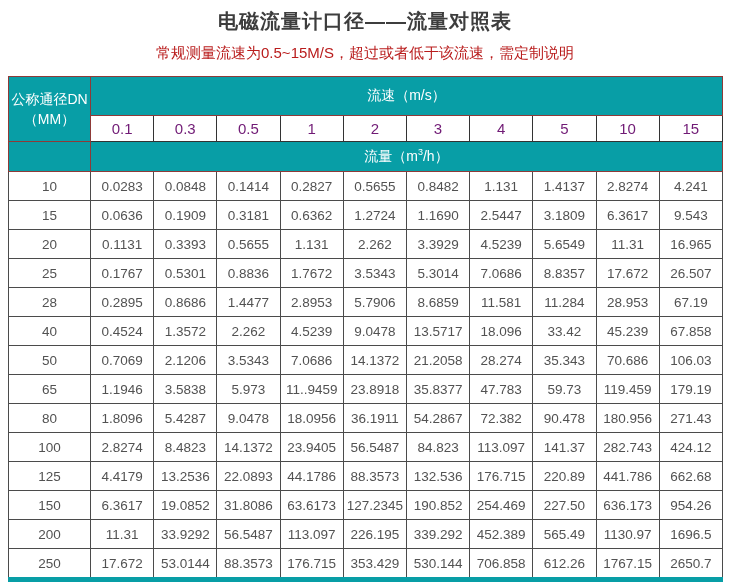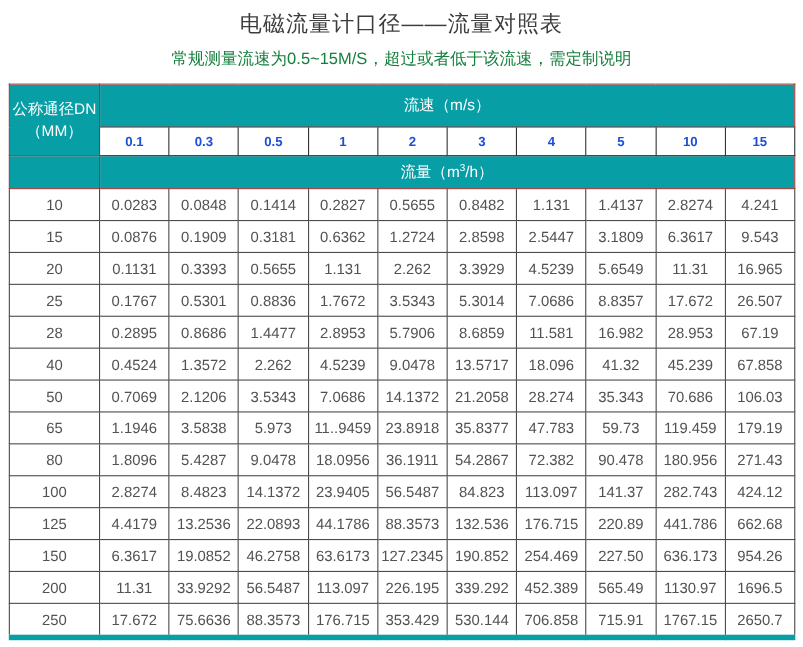--- a/index.html
+++ b/index.html
@@ -7,42 +7,42 @@
     --maroon:#8E3A38;
     --cell-border:#4B4B4B;
     --data-text:#525252;
   }
   html,body{margin:0;padding:0;background:#fff;}
   body{
     width:730px;height:588px;overflow:hidden;
     font-family:"Liberation Sans","DejaVu Sans",sans-serif;
   }
   .title{
-    text-align:center;font-size:20px;font-weight:normal;color:#3D3D3D;
+    text-align:center;font-size:20px;font-weight:bold;color:#3D3D3D;
     margin:8px 0 9px 0;letter-spacing:1px;
   }
   .subtitle{
-    text-align:center;font-size:15px;color:#15803d;margin:0 0 13px 0;
+    text-align:center;font-size:15px;color:#b91c1c;margin:0 0 13px 0;
   }
   table.flow-table{
     border-collapse:collapse;table-layout:fixed;
     width:714px;margin:12px 8px;
     border-bottom:5px solid var(--teal);
   }
   th,td{padding:0;text-align:center;vertical-align:middle;overflow:hidden;white-space:nowrap;}
   .teal-cell{
     background:var(--teal);color:#FFFFFF;font-weight:normal;
     border:1px solid var(--maroon);font-size:14px;
   }
   .dn-head{line-height:1.45;}
   .band-velocity{height:38px;}
   .band-flow{height:29px;}
   .vel-cell{
-    background:#fff;color:#1d4ed8;border:1px solid #333333;
-    font-size:12px;font-weight:bold;height:25px;
+    background:#fff;color:#701a75;border:1px solid #333333;
+    font-size:15px;font-weight:normal;height:25px;
   }
   tbody td{
     border:1px solid var(--cell-border);color:var(--data-text);
     font-size:13.5px;height:28px;background:#fff;
   }
   sup{font-size:9px;}
 </style>
 </head>
 <body>
 
@@ -89,26 +89,26 @@
           <td>0.2827</td>
           <td>0.5655</td>
           <td>0.8482</td>
           <td>1.131</td>
           <td>1.4137</td>
           <td>2.8274</td>
           <td>4.241</td>
         </tr>
         <tr>
           <td>15</td>
-          <td>0.0876</td>
+          <td>0.0636</td>
           <td>0.1909</td>
           <td>0.3181</td>
           <td>0.6362</td>
           <td>1.2724</td>
-          <td>2.8598</td>
+          <td>1.1690</td>
           <td>2.5447</td>
           <td>3.1809</td>
           <td>6.3617</td>
           <td>9.543</td>
         </tr>
         <tr>
           <td>20</td>
           <td>0.1131</td>
           <td>0.3393</td>
           <td>0.5655</td>
@@ -135,34 +135,34 @@
         </tr>
         <tr>
           <td>28</td>
           <td>0.2895</td>
           <td>0.8686</td>
           <td>1.4477</td>
           <td>2.8953</td>
           <td>5.7906</td>
           <td>8.6859</td>
           <td>11.581</td>
-          <td>16.982</td>
+          <td>11.284</td>
           <td>28.953</td>
           <td>67.19</td>
         </tr>
         <tr>
           <td>40</td>
           <td>0.4524</td>
           <td>1.3572</td>
           <td>2.262</td>
           <td>4.5239</td>
           <td>9.0478</td>
           <td>13.5717</td>
           <td>18.096</td>
-          <td>41.32</td>
+          <td>33.42</td>
           <td>45.239</td>
           <td>67.858</td>
         </tr>
         <tr>
           <td>50</td>
           <td>0.7069</td>
           <td>2.1206</td>
           <td>3.5343</td>
           <td>7.0686</td>
           <td>14.1372</td>
@@ -221,21 +221,21 @@
           <td>132.536</td>
           <td>176.715</td>
           <td>220.89</td>
           <td>441.786</td>
           <td>662.68</td>
         </tr>
         <tr>
           <td>150</td>
           <td>6.3617</td>
           <td>19.0852</td>
-          <td>46.2758</td>
+          <td>31.8086</td>
           <td>63.6173</td>
           <td>127.2345</td>
           <td>190.852</td>
           <td>254.469</td>
           <td>227.50</td>
           <td>636.173</td>
           <td>954.26</td>
         </tr>
         <tr>
           <td>200</td>
@@ -246,25 +246,25 @@
           <td>226.195</td>
           <td>339.292</td>
           <td>452.389</td>
           <td>565.49</td>
           <td>1130.97</td>
           <td>1696.5</td>
         </tr>
         <tr>
           <td>250</td>
           <td>17.672</td>
-          <td>75.6636</td>
+          <td>53.0144</td>
           <td>88.3573</td>
           <td>176.715</td>
           <td>353.429</td>
           <td>530.144</td>
           <td>706.858</td>
-          <td>715.91</td>
+          <td>612.26</td>
           <td>1767.15</td>
           <td>2650.7</td>
         </tr>
       </tbody>
   </table>
 </div>
 
 </body></html>

